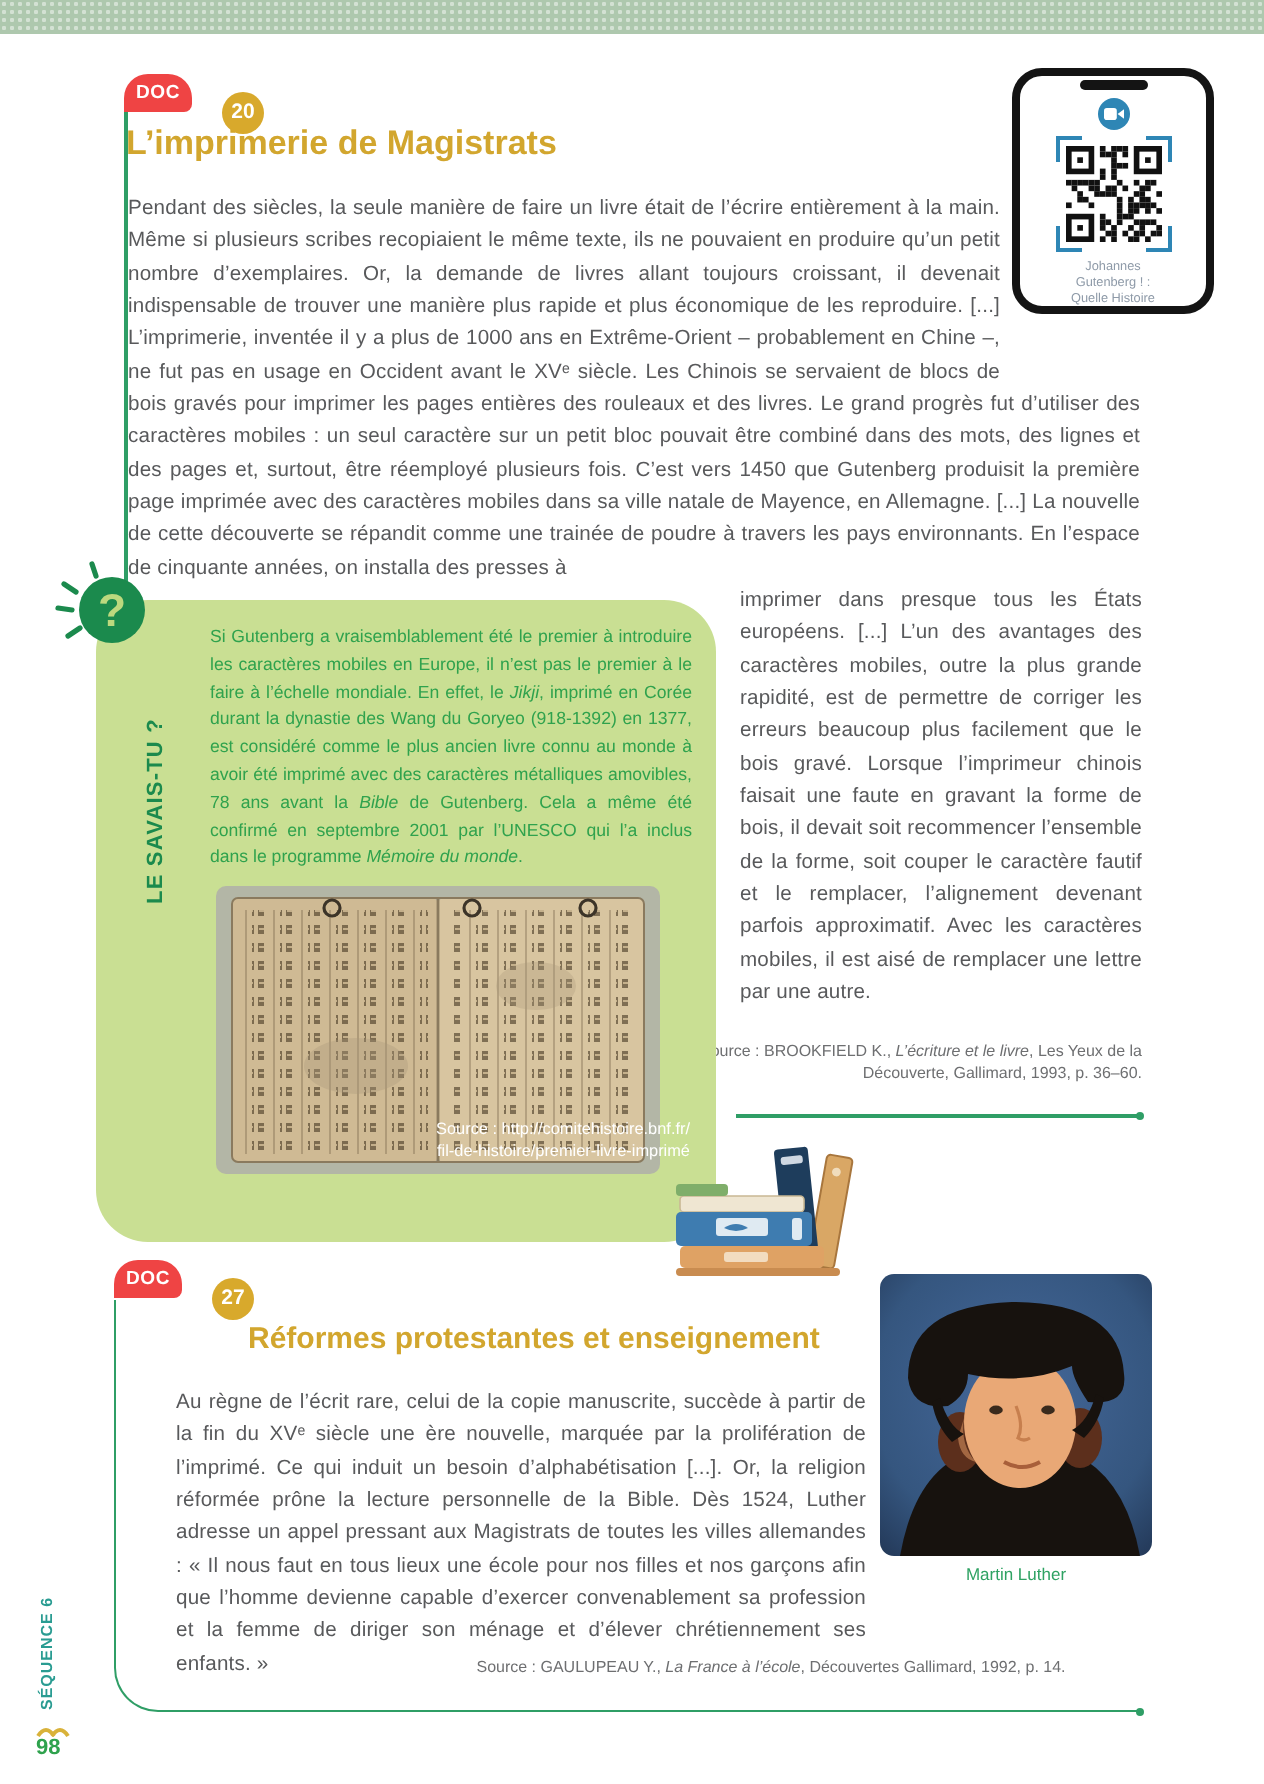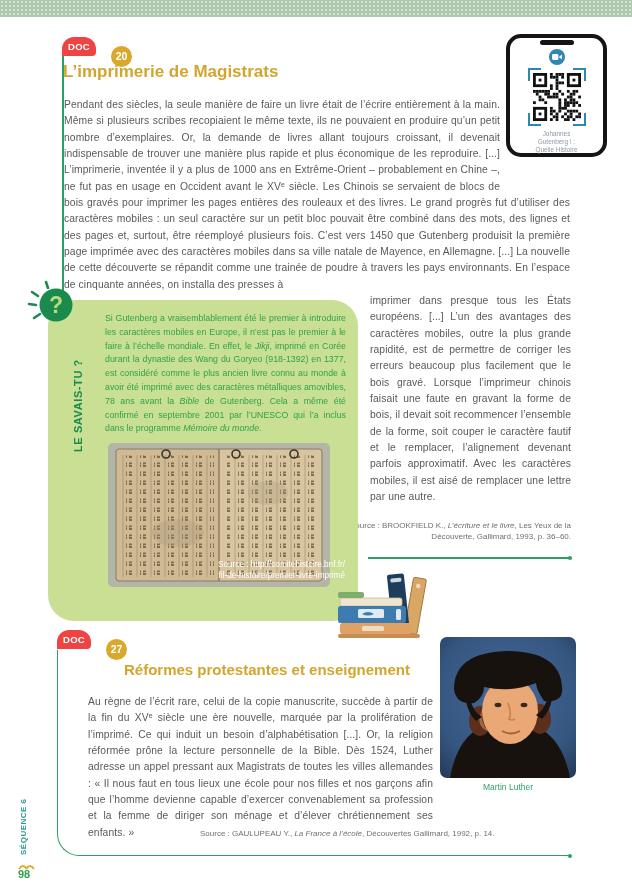--- a/index.html
+++ b/index.html
@@ -96,21 +96,21 @@
     position:absolute; left:57px; top:650px; width:513px; height:206px;
     border-left:1.5px solid #2f9e66; border-bottom:1.5px solid #2f9e66;
     border-bottom-left-radius:22px;
   }
   #doc21-frame .enddot { position:absolute; right:-2px; bottom:-3px; width:4px; height:4px; border-radius:50%; background:#2f9e66; }
   #para3 { position:absolute; left:88px; top:694px; width:483px; }
   #para3 .luther-spacer { float:right; width:138px; height:116px; }
   #luther { position:absolute; left:440px; top:637px; width:136px; height:141px; border-radius:7px; overflow:hidden; z-index:5; }
   #luther-caption { position:absolute; left:440px; top:782px; width:136px; text-align:center; color:#2fa263; font-size:8.5px; }
   #source2 {
-    position:absolute; left:200px; top:828px; width:371px; text-align:left;
+    position:absolute; left:200px; top:828px; width:371px; text-align:center;
     color:#6e6f71; font-size:8px; line-height:11px;
   }
 
   
   #seq-label {
     position:absolute; left:19px; top:793px; height:62px;
     writing-mode:vertical-rl; transform:rotate(180deg);
     color:#2a9c92; font-size:8px; font-weight:bold; letter-spacing:.5px; white-space:nowrap;
   }
   #seq-icon { position:absolute; left:18px; top:857px; }

